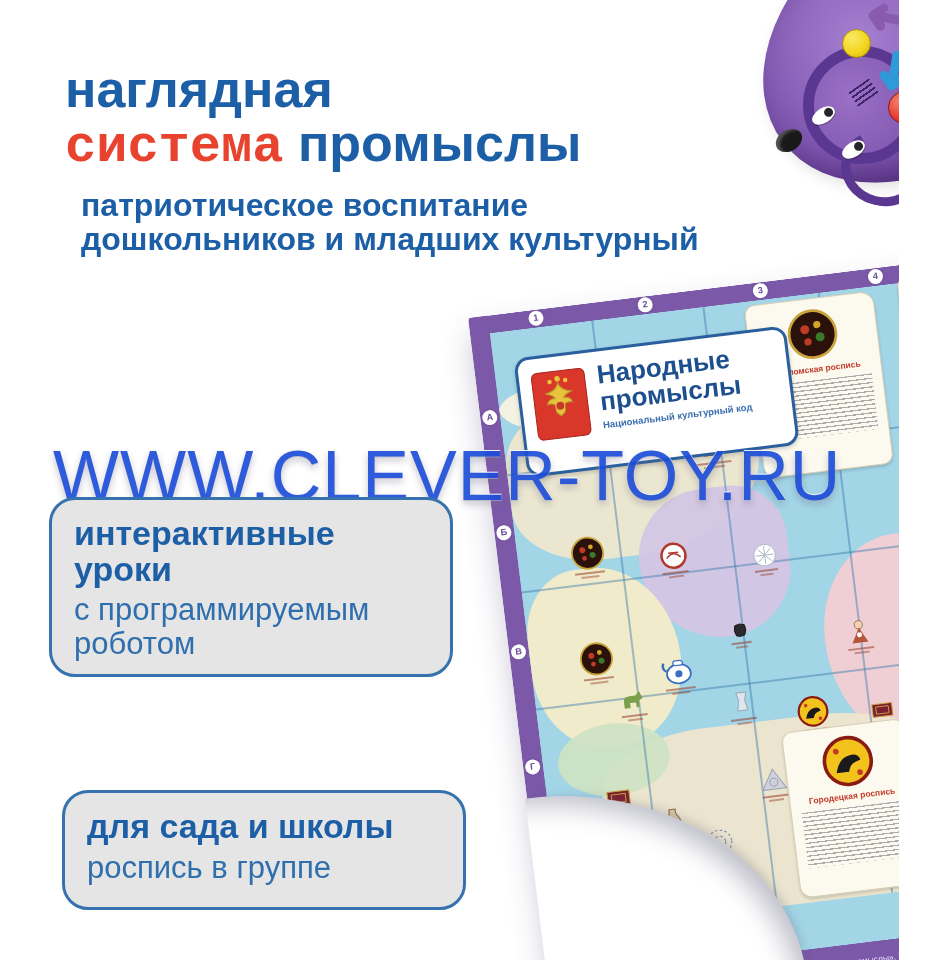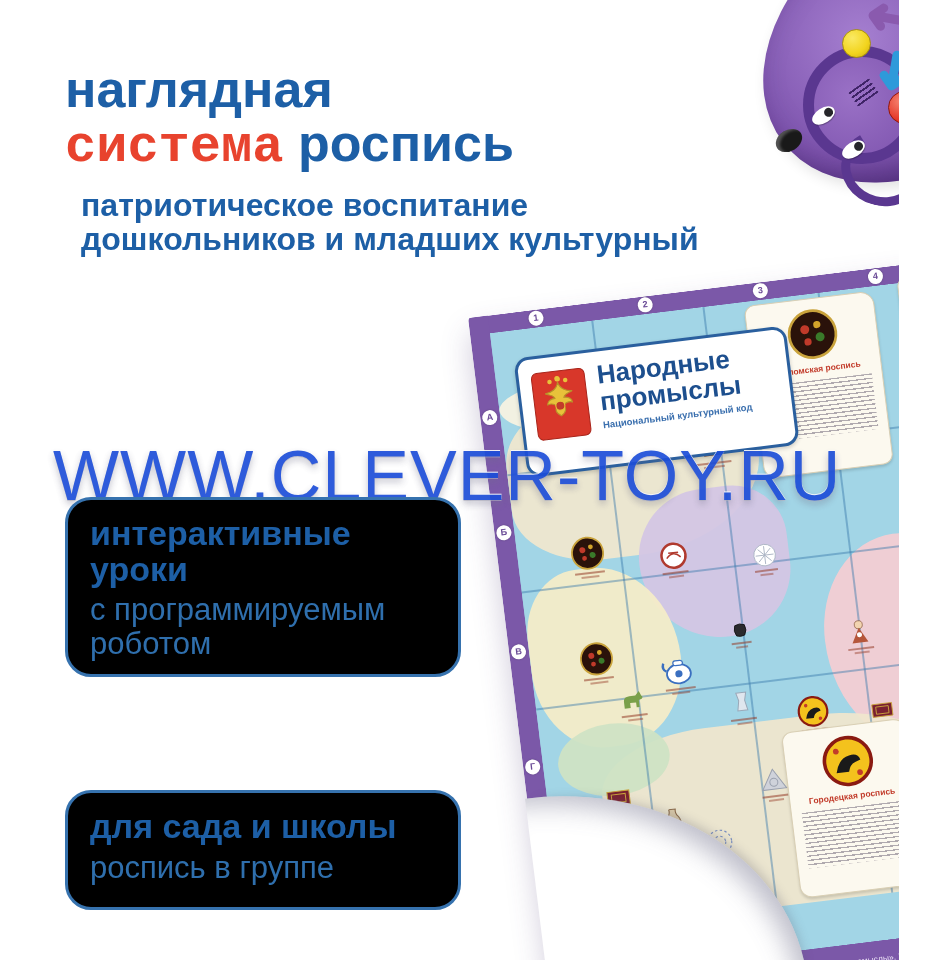--- a/index.html
+++ b/index.html
@@ -11,27 +11,27 @@
   .hero h1{margin:0;font-size:52px;line-height:1.04;font-weight:bold;color:#1d5fa6;letter-spacing:0;}
   .hero h1 .red{color:#e8432e;font-family:Liberation Mono, monospace;}
   .hero p{margin:14px 0 0 16px;font-size:32px;line-height:1.06;font-weight:bold;color:#1d5fa6;}
 
   
   .watermark{position:absolute;left:10px;width:920px;top:436px;z-index:40;
     font-size:70px;font-weight:normal;letter-spacing:1px;color:#1d4ed8;opacity:.92;
     text-shadow:0 4px 7px rgba(110,110,135,.45),0 1px 0 rgba(190,190,205,.65),0 -1px 0 #fff;}
 
   
-  .callout{position:absolute;left:22px;width:364px;background:#000000;border:3px solid #3672ae;
-    border-radius:26px;padding:16px 4px 14px 22px;z-index:50;}
+  .callout{position:absolute;left:6px;width:364px;background:#e5e5e5;border:3px solid #3672ae;
+    border-radius:26px;padding:16px 12px 14px 22px;z-index:50;}
   .callout .ct{font-size:34px;font-weight:bold;color:#1d5fa6;line-height:1.05;}
   .callout .cs{font-size:31px;color:#2f6fad;line-height:1.08;margin-top:6px;}
   .co1{top:497px;min-height:86px;}
   .co2{top:652px;min-height:76px;}
-  .co3{top:790px;min-height:84px;}
+  .co3{top:790px;min-height:84px;margin-left:13px;}
 
   
   .bot{position:absolute;z-index:30;}
   .bot-body{left:705px;top:-88px;width:345px;height:252px;border-radius:50%;
     transform:rotate(-37deg);
     background:radial-gradient(circle at 36% 36%,#a57fd0 0%,#7e54ae 46%,#5a3790 100%);
     box-shadow:inset -12px -16px 34px rgba(35,8,70,.55),0 6px 14px rgba(0,0,0,.12);}
   .bot-ear{left:760px;top:46px;width:96px;height:96px;border-radius:50%;
     border:11px solid #5a3790;background:radial-gradient(circle at 40% 40%,#9a71c6,#7e54ae);}
   .bot-cheek{left:798px;top:130px;width:66px;height:58px;border-radius:50%;
@@ -104,21 +104,21 @@
     border-top-right-radius:100% 100%;
     box-shadow:inset -18px 16px 26px -10px rgba(100,100,128,.42),6px -4px 10px -6px rgba(90,90,110,.25);}
 </style>
 </head>
 <body>
 
 <div class="stage">
 
   <div class="hero">
     <h1><span>наглядная</span><br>
-      <span class="red">система</span><span> роспись</span></h1>
+      <span class="red">система</span><span> промыслы</span></h1>
     <p><span>патриотическое воспитание</span><br>
       <span>дошкольников и младших культурный</span></p>
   </div>
 
   <div class="bot bot-body"></div>
   <div class="bot bot-ear"></div>
   <div class="bot bot-cheek"></div>
   <div class="bot bot-eye bot-eye1">
       <span class="pupil"></span>
     </div>

